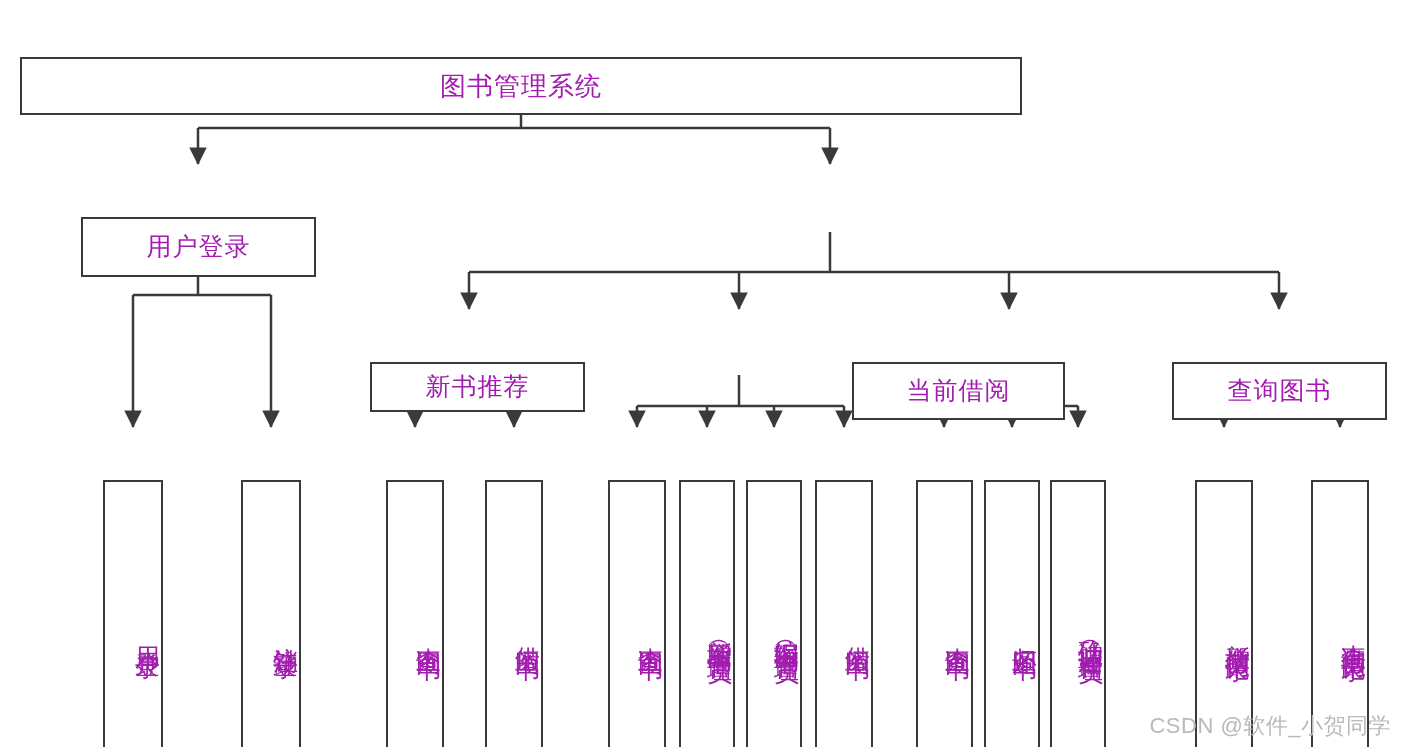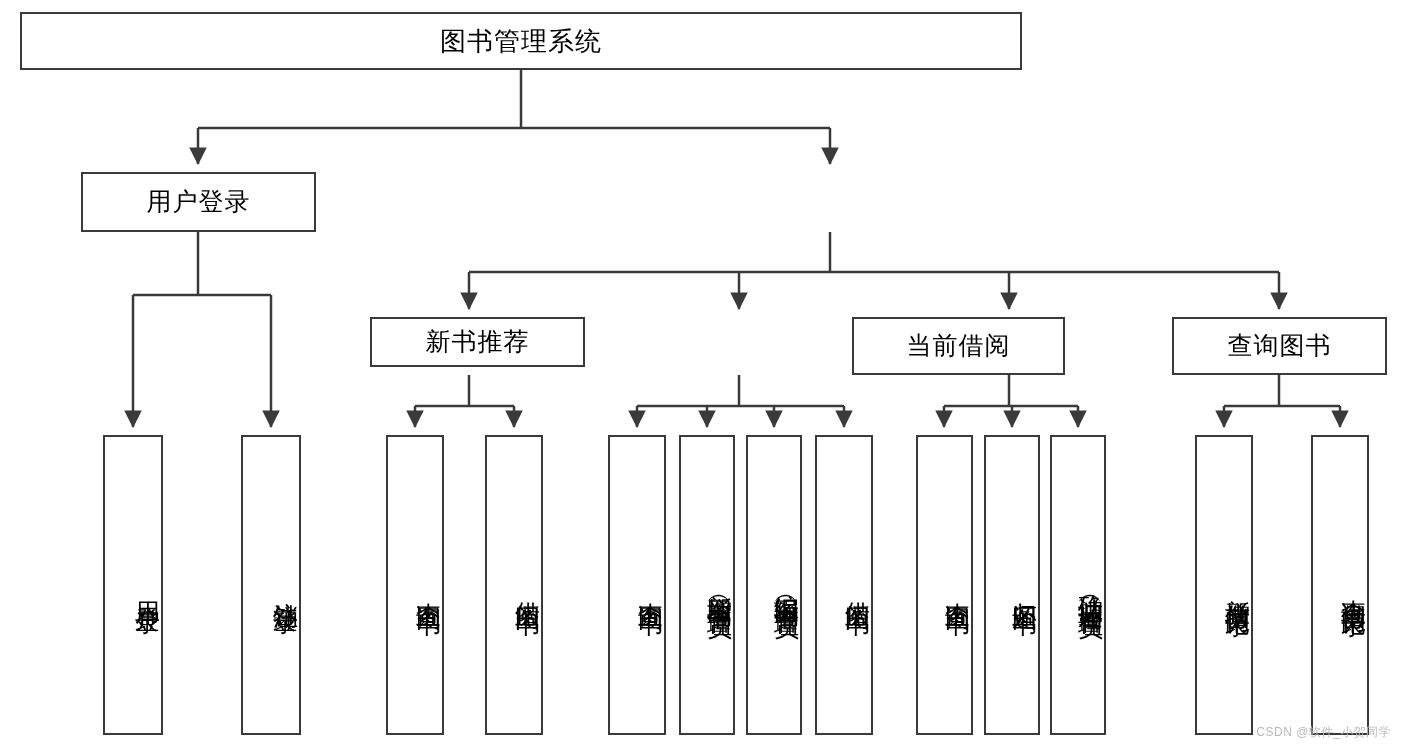--- a/index.html
+++ b/index.html
@@ -27,22 +27,23 @@
   }
   
   .node {
     position: absolute;
     box-sizing: border-box;
     border: 2.5px solid #3a3a3a;
     background: #ffffff;
     display: flex;
     align-items: center;
     justify-content: center;
-    color: #000000;
+    color: #a21caf;
     z-index: 3;
+    margin-top: 45px;
   }
   .node.horiz {
     font-size: 25px;
     letter-spacing: 1px;
     line-height: 1.1;
   }
   .node.vert {
     font-size: 25px;
     writing-mode: vertical-rl;
     text-orientation: upright;
@@ -58,21 +59,21 @@
     white-space: nowrap;
   }
   .node.root {
     font-size: 26px;
   }
   
   #watermark {
     position: absolute;
     right: 14px;
     bottom: 6px;
-    font-size: 12px;
+    font-size: 22px;
     color: #b9b9b9;
     letter-spacing: 0.5px;
     z-index: 8;
     pointer-events: none;
     white-space: nowrap;
   }
 </style>
 </head>
 <body>
 

